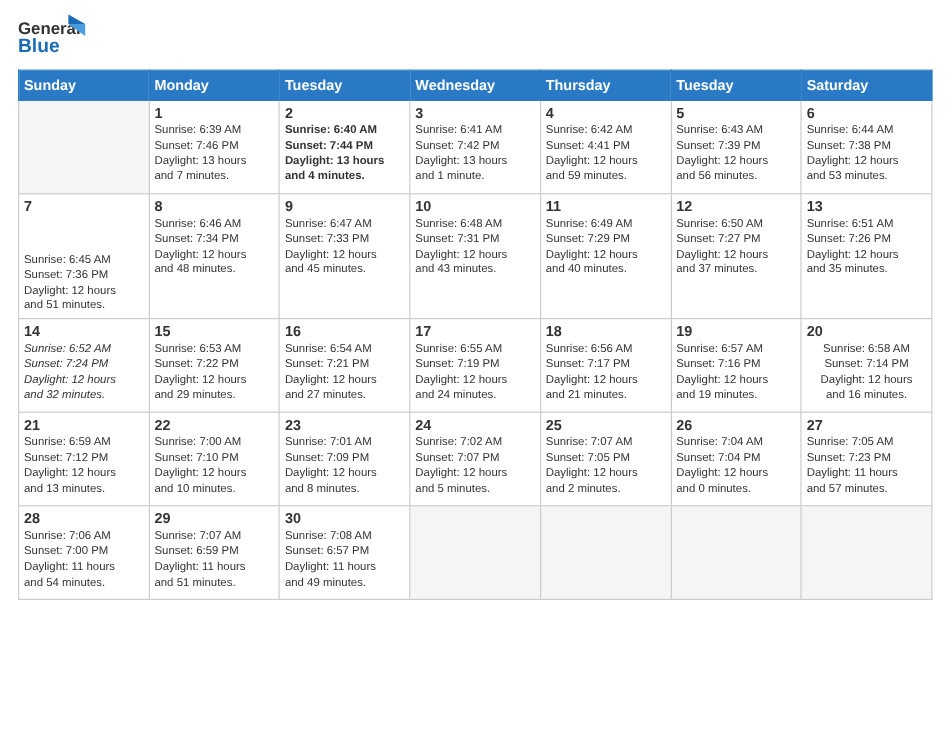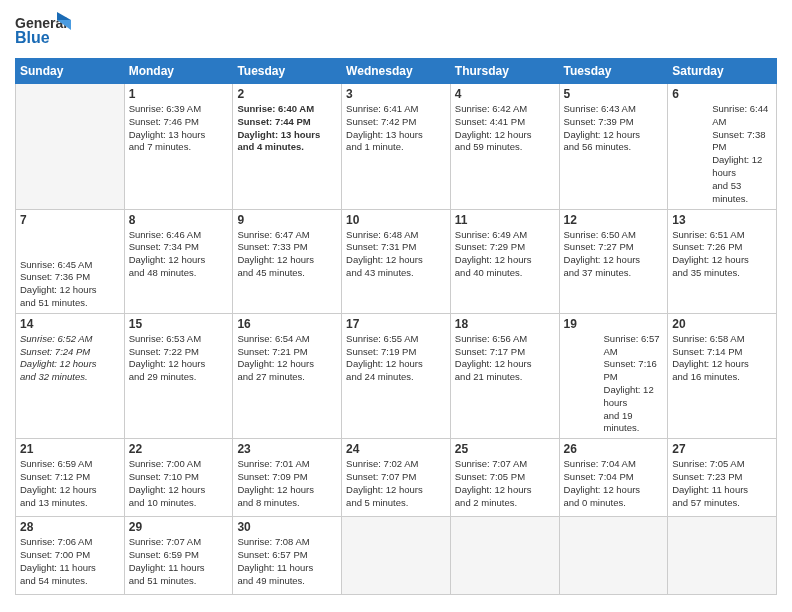--- a/index.html
+++ b/index.html
@@ -146,21 +146,21 @@
           </td>
           <td>
             <span class="day-number">5</span>
             <div class="day-info" style="white-space: pre-line;">Sunrise: 6:43 AM
 Sunset: 7:39 PM
 Daylight: 12 hours
 and 56 minutes.</div>
           </td>
           <td>
             <span class="day-number">6</span>
-            <div class="day-info" style="white-space: pre-line; margin-left: 40px;">Sunrise: 6:44 AM
+            <div class="day-info" style="white-space: pre-line;">Sunrise: 6:44 AM
 Sunset: 7:38 PM
 Daylight: 12 hours
 and 53 minutes.</div>
           </td>
         </tr>
         <tr>
           <td>
             <span class="day-number">7</span>
             <div class="day-info" style="white-space: pre-line; margin-top: 32px;">Sunrise: 6:45 AM
 Sunset: 7:36 PM
@@ -241,28 +241,28 @@
           </td>
           <td>
             <span class="day-number">18</span>
             <div class="day-info" style="white-space: pre-line;">Sunrise: 6:56 AM
 Sunset: 7:17 PM
 Daylight: 12 hours
 and 21 minutes.</div>
           </td>
           <td>
             <span class="day-number">19</span>
-            <div class="day-info" style="white-space: pre-line; margin-left: 40px;">Sunrise: 6:57 AM
+            <div class="day-info" style="white-space: pre-line;">Sunrise: 6:57 AM
 Sunset: 7:16 PM
 Daylight: 12 hours
 and 19 minutes.</div>
           </td>
           <td>
             <span class="day-number">20</span>
-            <div class="day-info" style="white-space: pre-line;">Sunrise: 6:58 AM
+            <div class="day-info" style="white-space: pre-line; text-align: center;">Sunrise: 6:58 AM
 Sunset: 7:14 PM
 Daylight: 12 hours
 and 16 minutes.</div>
           </td>
         </tr>
         <tr>
           <td>
             <span class="day-number">21</span>
             <div class="day-info" style="white-space: pre-line;">Sunrise: 6:59 AM
 Sunset: 7:12 PM

